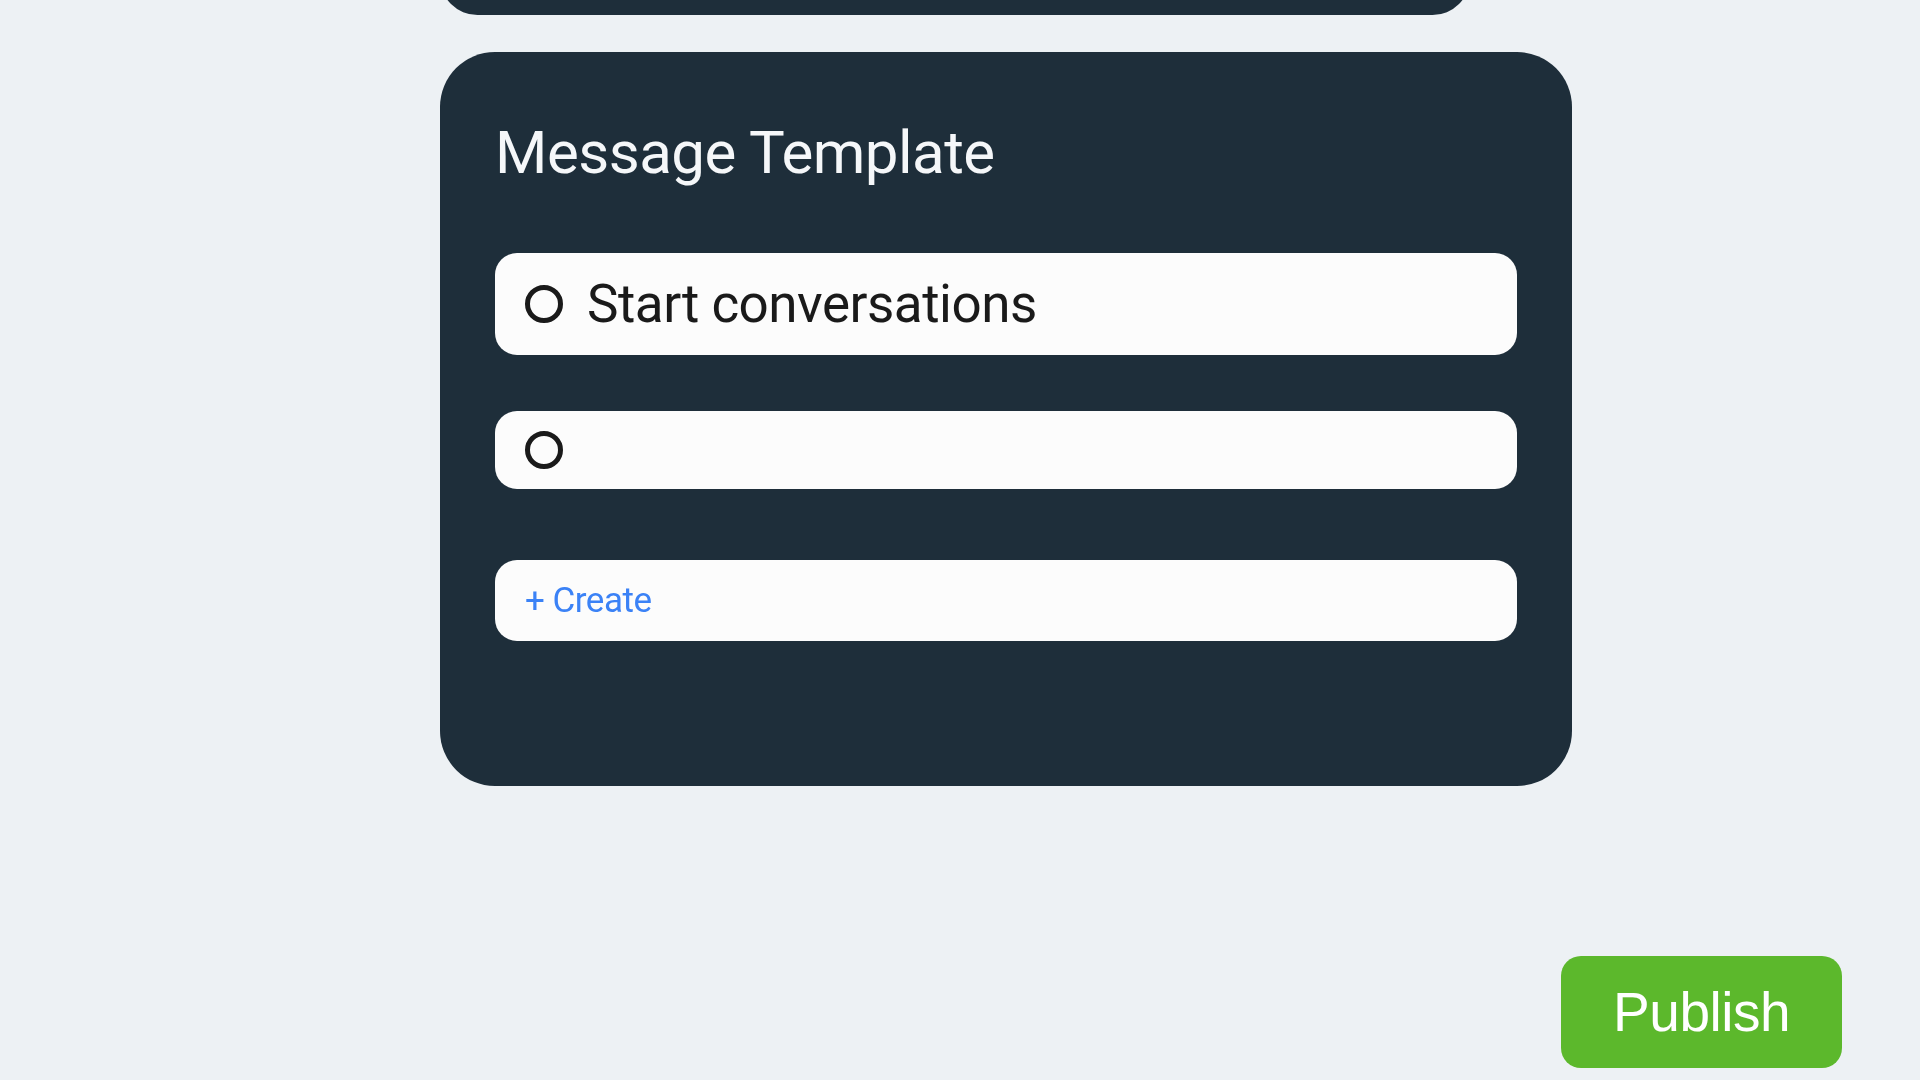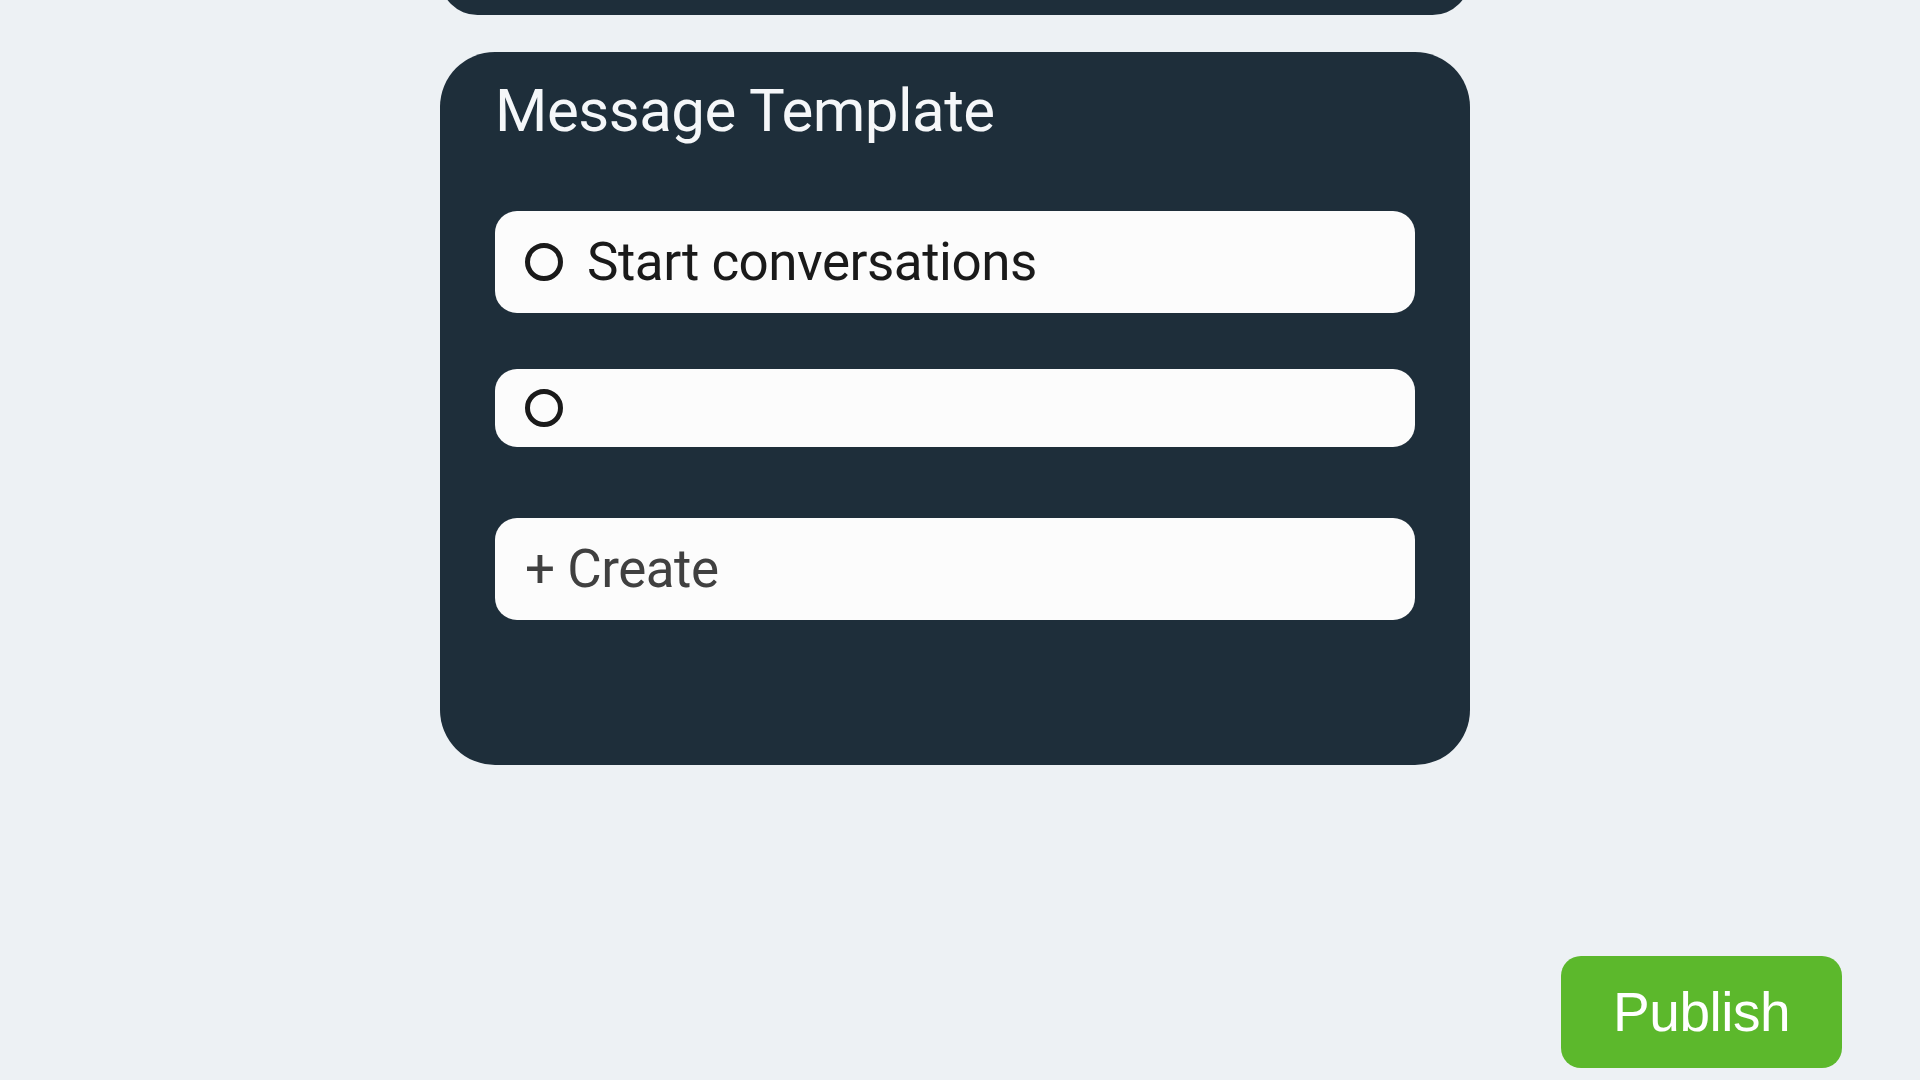--- a/index.html
+++ b/index.html
@@ -24,24 +24,24 @@
       width: 1030px;
       height: 75px;
       background-color: #1e2e3a;
       border-radius: 55px;
     }
     
     .main-card {
       position: absolute;
       top: 52px;
       left: 440px;
-      width: 1030px;
+      width: 1132px;
       background-color: #1e2e3a;
       border-radius: 55px;
-      padding: 23px 55px 75px 55px;
+      padding: 65px 55px 75px 55px;
     }
     
     .card-title {
       color: #f5f7f9;
       font-size: 60px;
       font-weight: 400;
       margin-bottom: 65px;
       letter-spacing: -0.5px;
     }
     
@@ -79,22 +79,22 @@
     .create-button {
       background-color: #fcfcfc;
       border-radius: 22px;
       padding: 20px 40px 20px 30px;
       display: inline-flex;
       align-items: center;
       gap: 10px;
       cursor: pointer;
       margin-bottom: 70px;
       margin-top: 15px;
-      font-size: 53px;
-      color: #404040;
+      font-size: 35px;
+      color: #3b82f6;
       font-weight: 400;
       letter-spacing: -0.5px;
     }
     
     .publish-button {
       position: absolute;
       bottom: 12px;
       right: 78px;
       background-color: #5cb82c;
       color: #ffffff;

